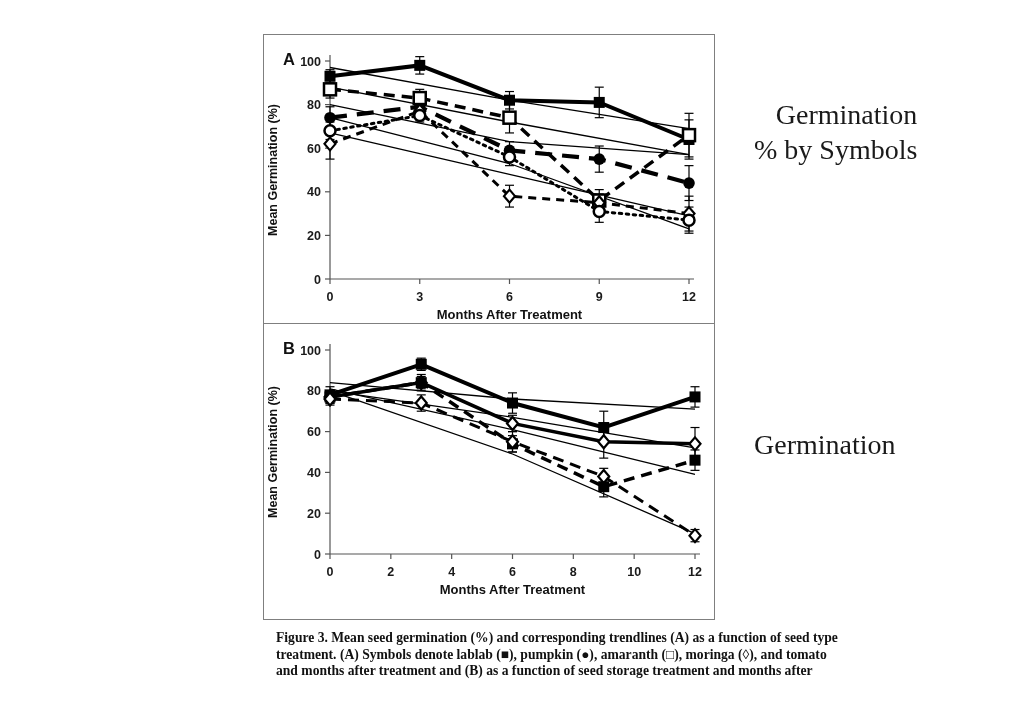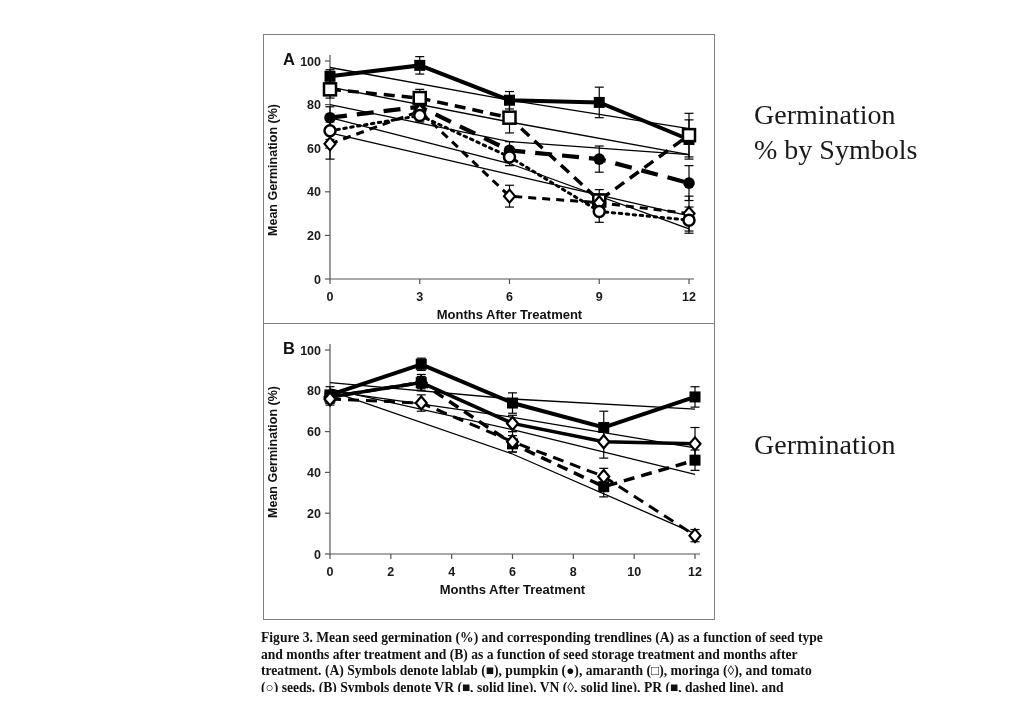--- a/index.html
+++ b/index.html
@@ -11,25 +11,26 @@
     position:absolute;left:263px;top:34px;width:452px;height:586px;
     border:1px solid #7f7f7f;background:#fff;box-sizing:border-box;
   }
   .panel{width:450px;height:288px;position:relative;}
   .panel-b{height:295px;border-top:1px solid #7f7f7f;}
   svg{display:block;}
   .side-label{
     position:absolute;color:#1a1a1a;
     font-family:"Liberation Serif",serif;font-size:28px;line-height:35px;
     white-space:nowrap;
+    text-align:right;
   }
   .side-label-species{left:754px;top:97px;}
   .side-label-treatment{left:754px;top:427px;}
   .caption{
-    position:absolute;left:261px;top:630px;width:566px;height:62px;
+    position:absolute;left:276px;top:630px;width:566px;height:62px;
     overflow:hidden;color:#111;
     font-family:"Liberation Serif",serif;font-size:13.6px;line-height:16.5px;
     font-weight:600;letter-spacing:0px;
   }
   .caption div{white-space:nowrap;}
 </style>
 </head>
 <body>
 
 <div class="figure-box">
@@ -303,16 +304,15 @@
   <div>Germination</div>
   <div>% by Symbols</div>
 </div>
 
 <div class="side-label side-label-treatment">
   <div>Germination</div>
 </div>
 
 <div class="caption">
   <div>Figure 3. Mean seed germination (%) and corresponding trendlines (A) as a function of seed type</div>
+  <div>treatment. (A) Symbols denote lablab (■), pumpkin (●), amaranth (□), moringa (◊), and tomato</div>
   <div>and months after treatment and (B) as a function of seed storage treatment and months after</div>
-  <div>treatment. (A) Symbols denote lablab (■), pumpkin (●), amaranth (□), moringa (◊), and tomato</div>
-  <div>(○) seeds.  (B) Symbols denote VR (■, solid line), VN (◊, solid line), PR (■, dashed line), and</div>
 </div>
 
 </body></html>

